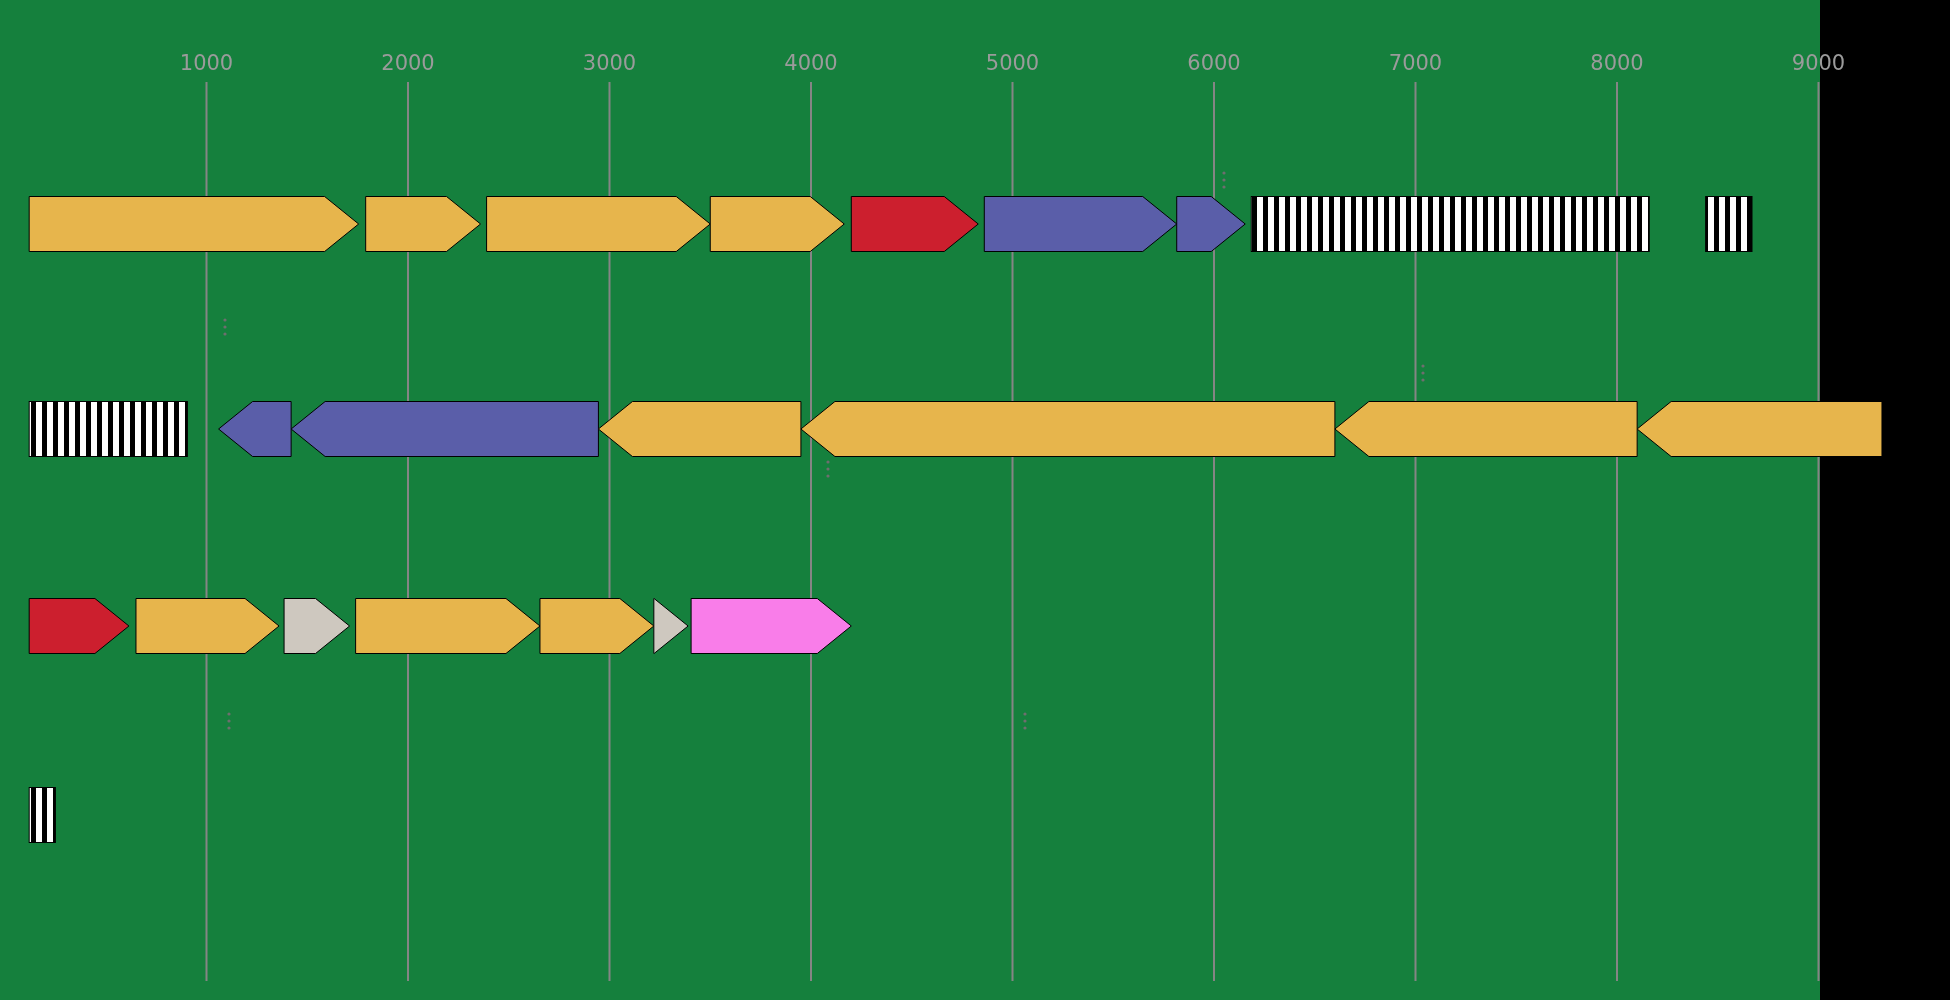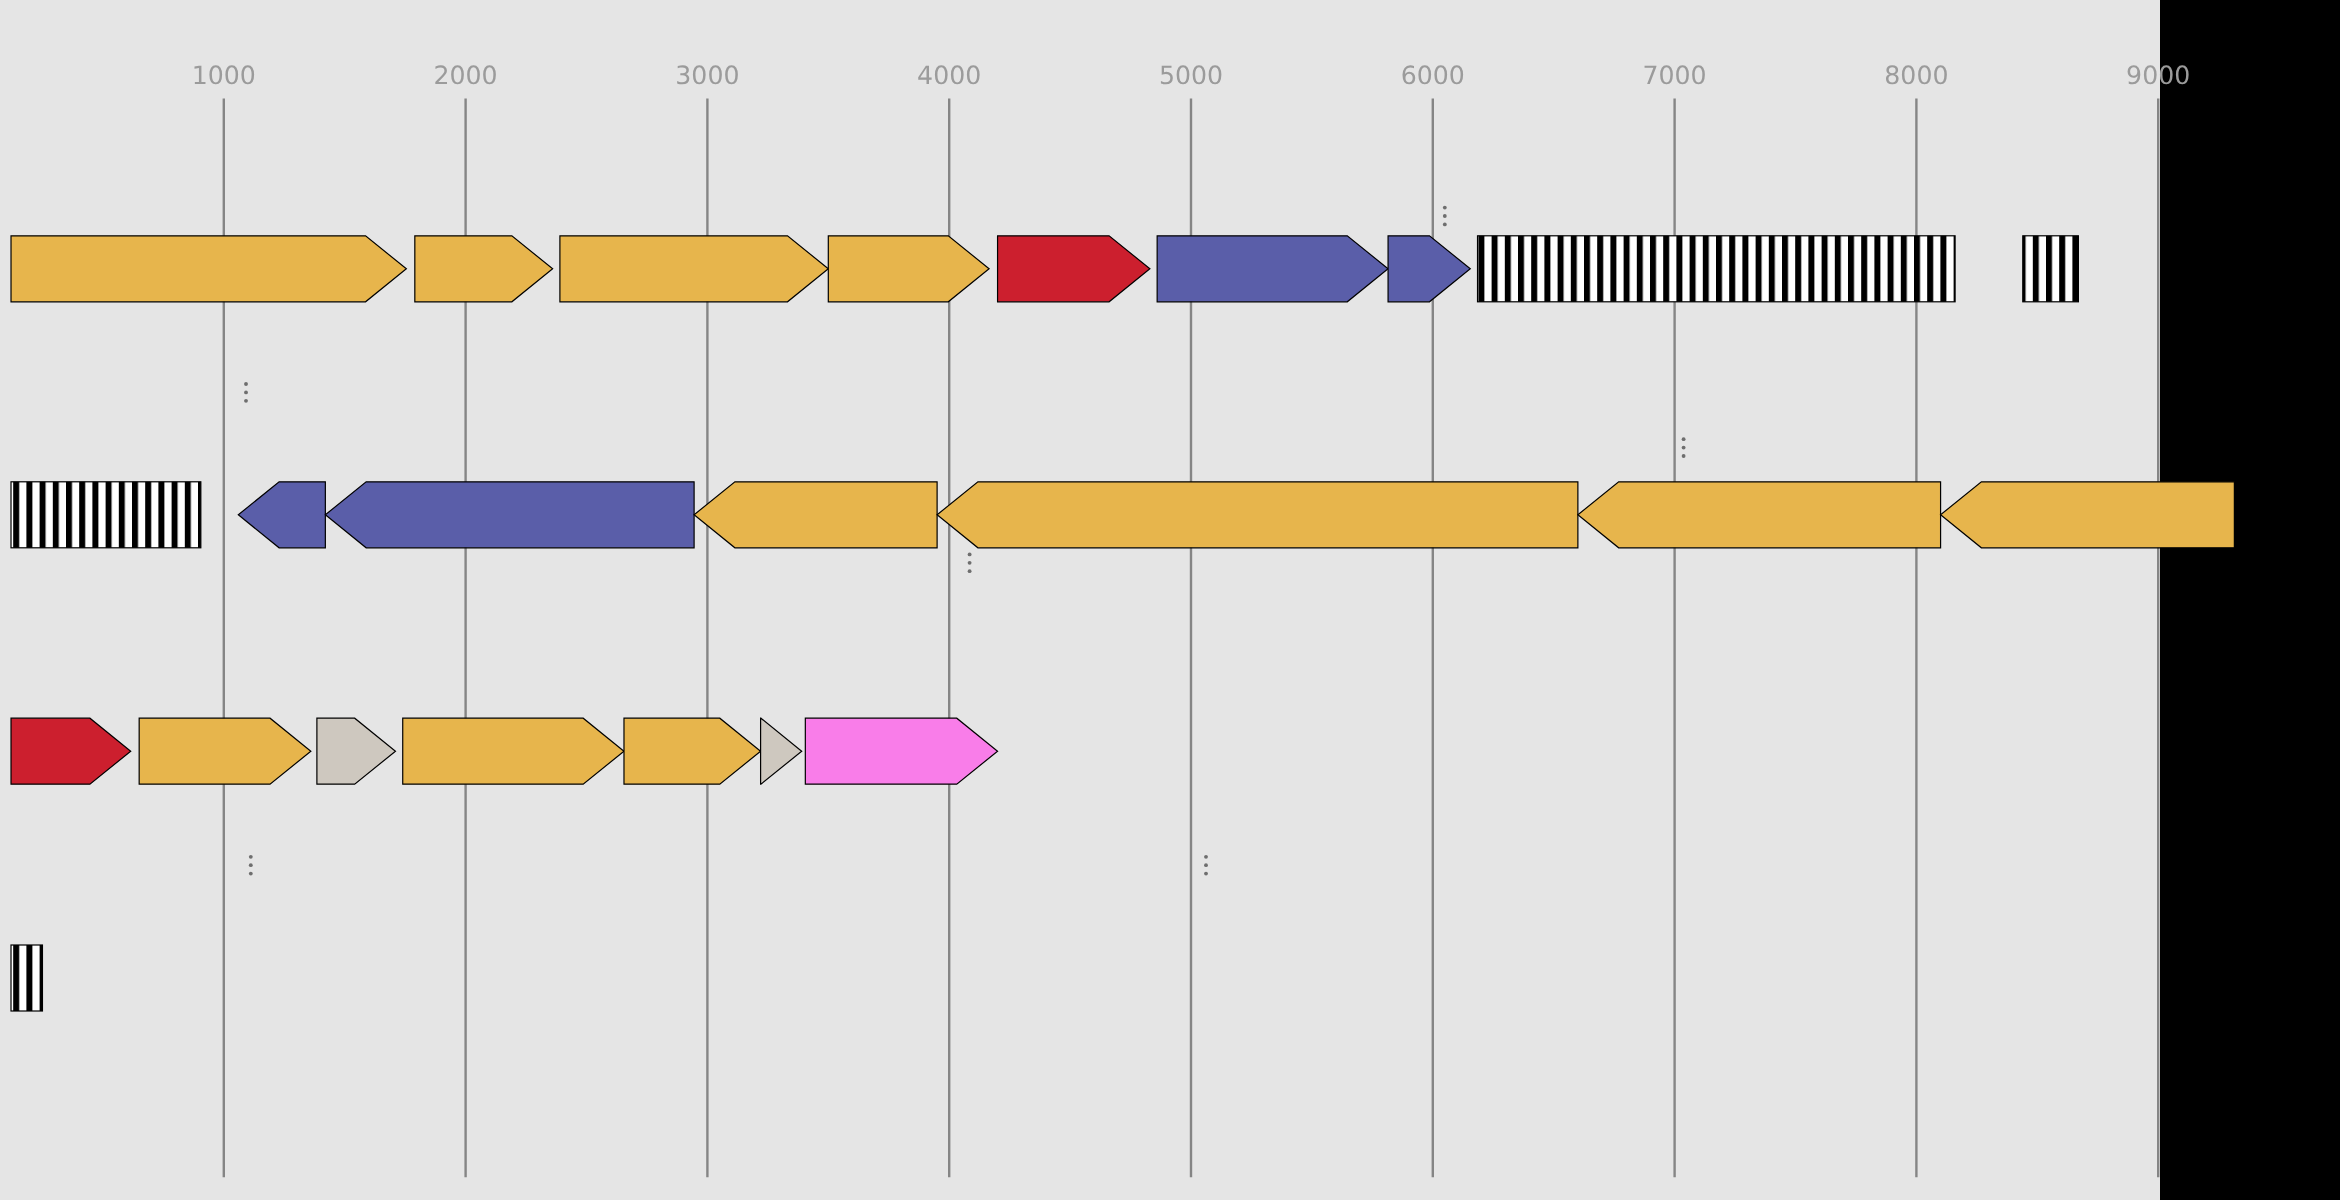--- a/index.html
+++ b/index.html
@@ -10,21 +10,22 @@
   body {
     width: 1950px;
     height: 1000px;
     overflow: hidden;
     font-family: "DejaVu Sans", sans-serif;
   }
   #chart-wrap {
     position: relative;
     width: 1800px;
     height: 1000px;
-    background: #e5e5e5;
+    background: #15803d;
+    padding-left: 20px;
   }
   svg {
     display: block;
   }
   svg text {
     font-family: "DejaVu Sans", sans-serif;
   }
 </style>
 </head>
 <body>

